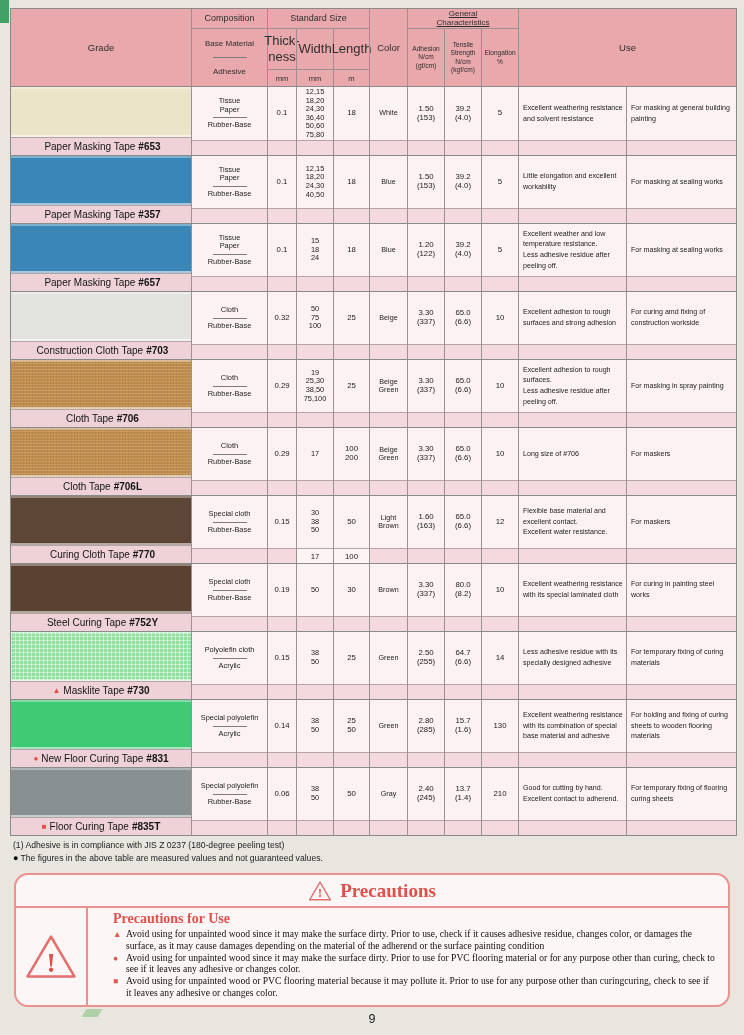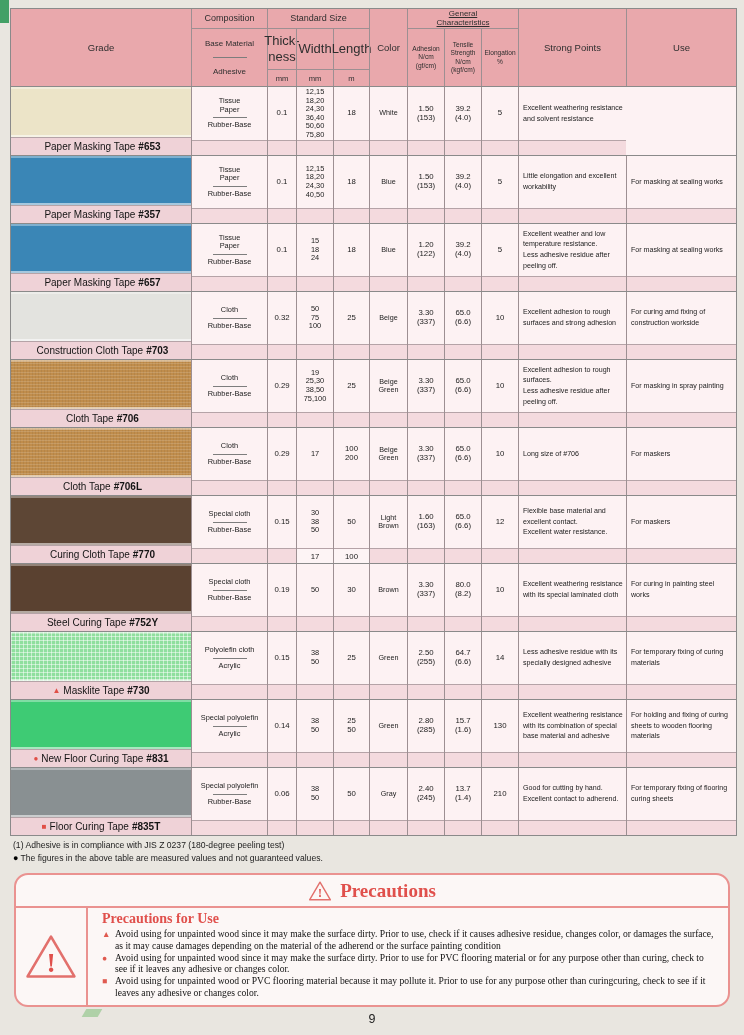--- a/index.html
+++ b/index.html
@@ -62,21 +62,21 @@
   .fn-dot { color:#000; font-size:9px; margin-right:2px; }
 
   
   .precautions { position:absolute; left:14px; top:873px; width:716px; height:134px;
     border:2px solid #ea9290; border-radius:14px; background:#fcf7f6; overflow:hidden;
     font-family:"Liberation Serif", serif; }
   .prec-title { height:33px; display:flex; align-items:center; justify-content:center; gap:8px;
     border-bottom:2px solid #ea9290; color:#e0504c; font-size:19px; font-weight:bold; }
   .prec-body { display:flex; height:97px; }
   .prec-iconbox { width:72px; border-right:2px solid #ea9290; display:flex; align-items:center; justify-content:center; }
-  .prec-content { flex:1; padding:3px 12px 2px 14px; }
+  .prec-content { flex:1; padding:3px 12px 2px 25px; }
   .prec-heading { color:#e0504c; font-size:14px; font-weight:bold; margin-bottom:1px; }
   .prec-item { display:flex; font-size:9.6px; line-height:1.23; color:#111; }
   .prec-item .pmark { width:13px; color:#e05a50; font-size:8.5px; flex:none; padding-top:1px; }
   .warn-small { width:24px; height:22px; }
   .warn-big { width:52px; height:47px; }
   .warn-tri { fill:none; stroke:#e2706c; stroke-linejoin:round; }
   .warn-ex { fill:#e0504c; font-family:"Liberation Serif", serif; font-weight:bold; }
 
   .pagenum { position:absolute; left:0; right:0; top:1012px; text-align:center; font-size:12.5px; color:#222; }
 </style>
@@ -131,21 +131,20 @@
 Strength
 N/cm
 (kgf/cm)</div>
           </div>
           <div class="hsubcell bl" style="width:37px">
             <div class="hname tiny">Elongation
 %</div>
           </div>
         </div>
       </div>
-      <div class="hc w-sp bl">Strong Points</div>
       <div class="hc w-use bl">Use</div>
     </div>
     <div id="table-body">
     <div class="row">
       <div class="cell grade-cell">
         <div class="swatch" style="background-color: rgb(236, 228, 200);"></div>
         <div class="grade-label">
           <span class="marker"></span>
           <span>Paper Masking Tape</span>
           <span class="code">#653</span>
@@ -190,20 +189,24 @@
         <div class="cbody">39.2
 (4.0)</div>
         <div class="band"></div>
       </div>
       <div class="cell c-el bl">
         <div class="cbody">5</div>
         <div class="band"></div>
       </div>
       <div class="cell c-sp bl textcell">
         <div class="cbody">Excellent weathering resistance and solvent resistance</div>
+        <div class="band"></div>
+      </div>
+      <div class="cell c-use bl textcell">
+        <div class="cbody">For masking at general building painting</div>
         <div class="band"></div>
       </div>
     </div>
 
     <div class="row">
       <div class="cell grade-cell">
         <div class="swatch" style="background-color: rgb(58, 134, 182);"></div>
         <div class="grade-label">
           <span class="marker"></span>
           <span>Paper Masking Tape</span>

